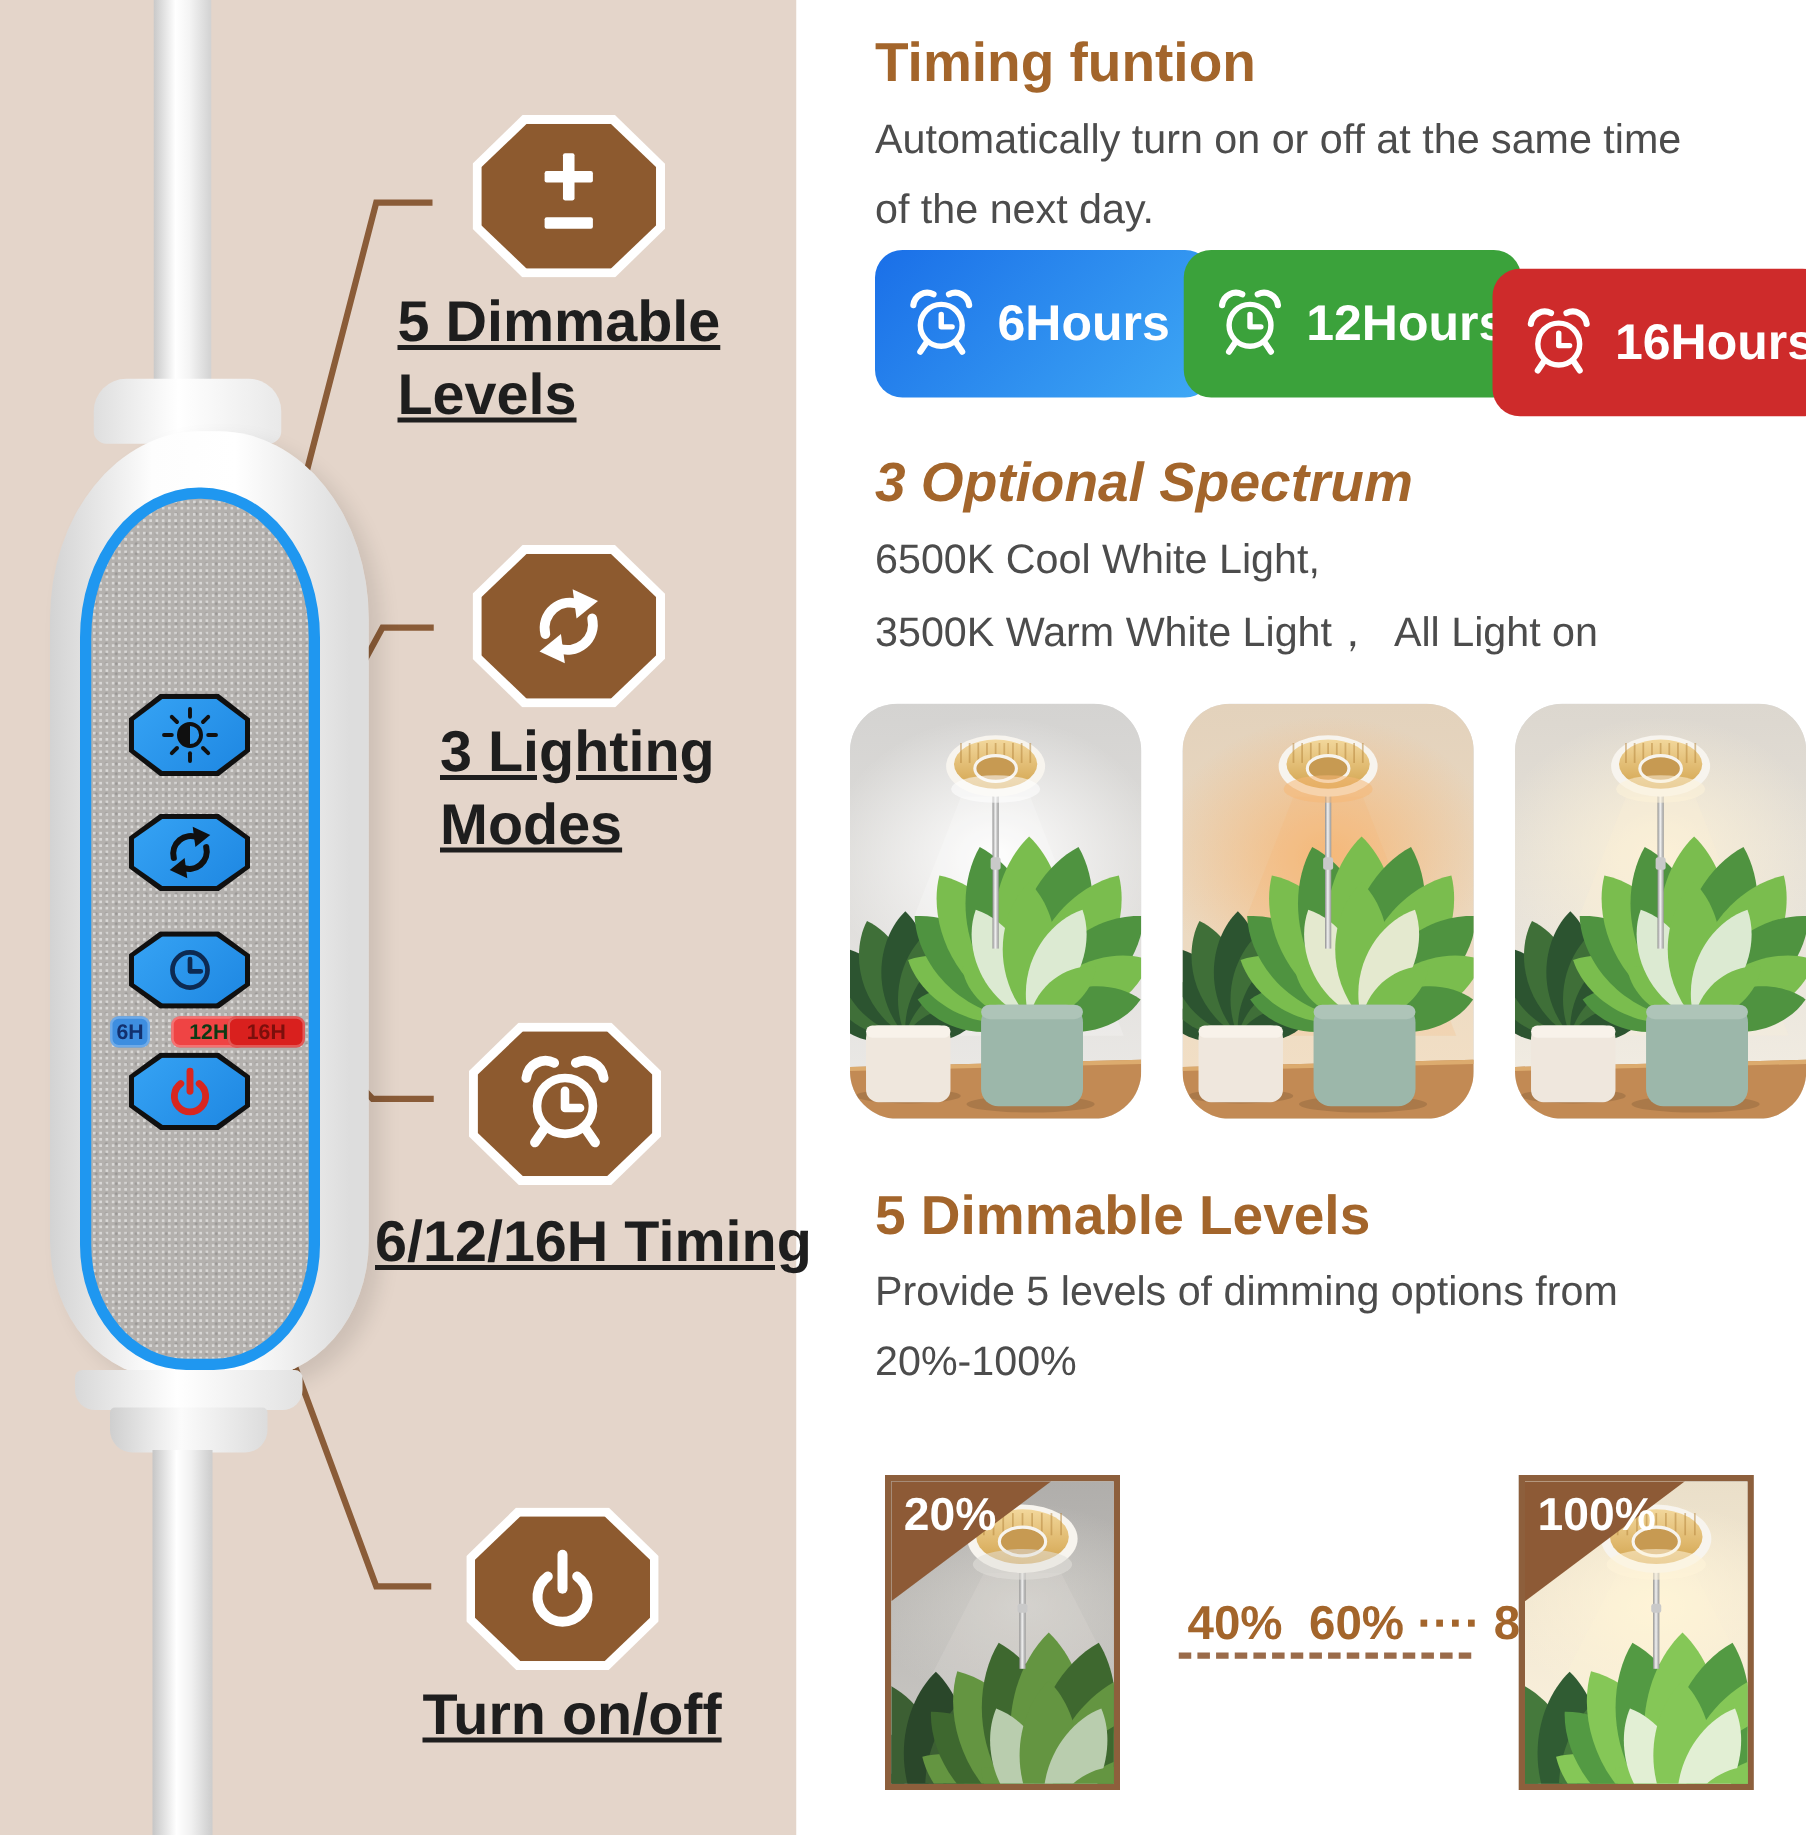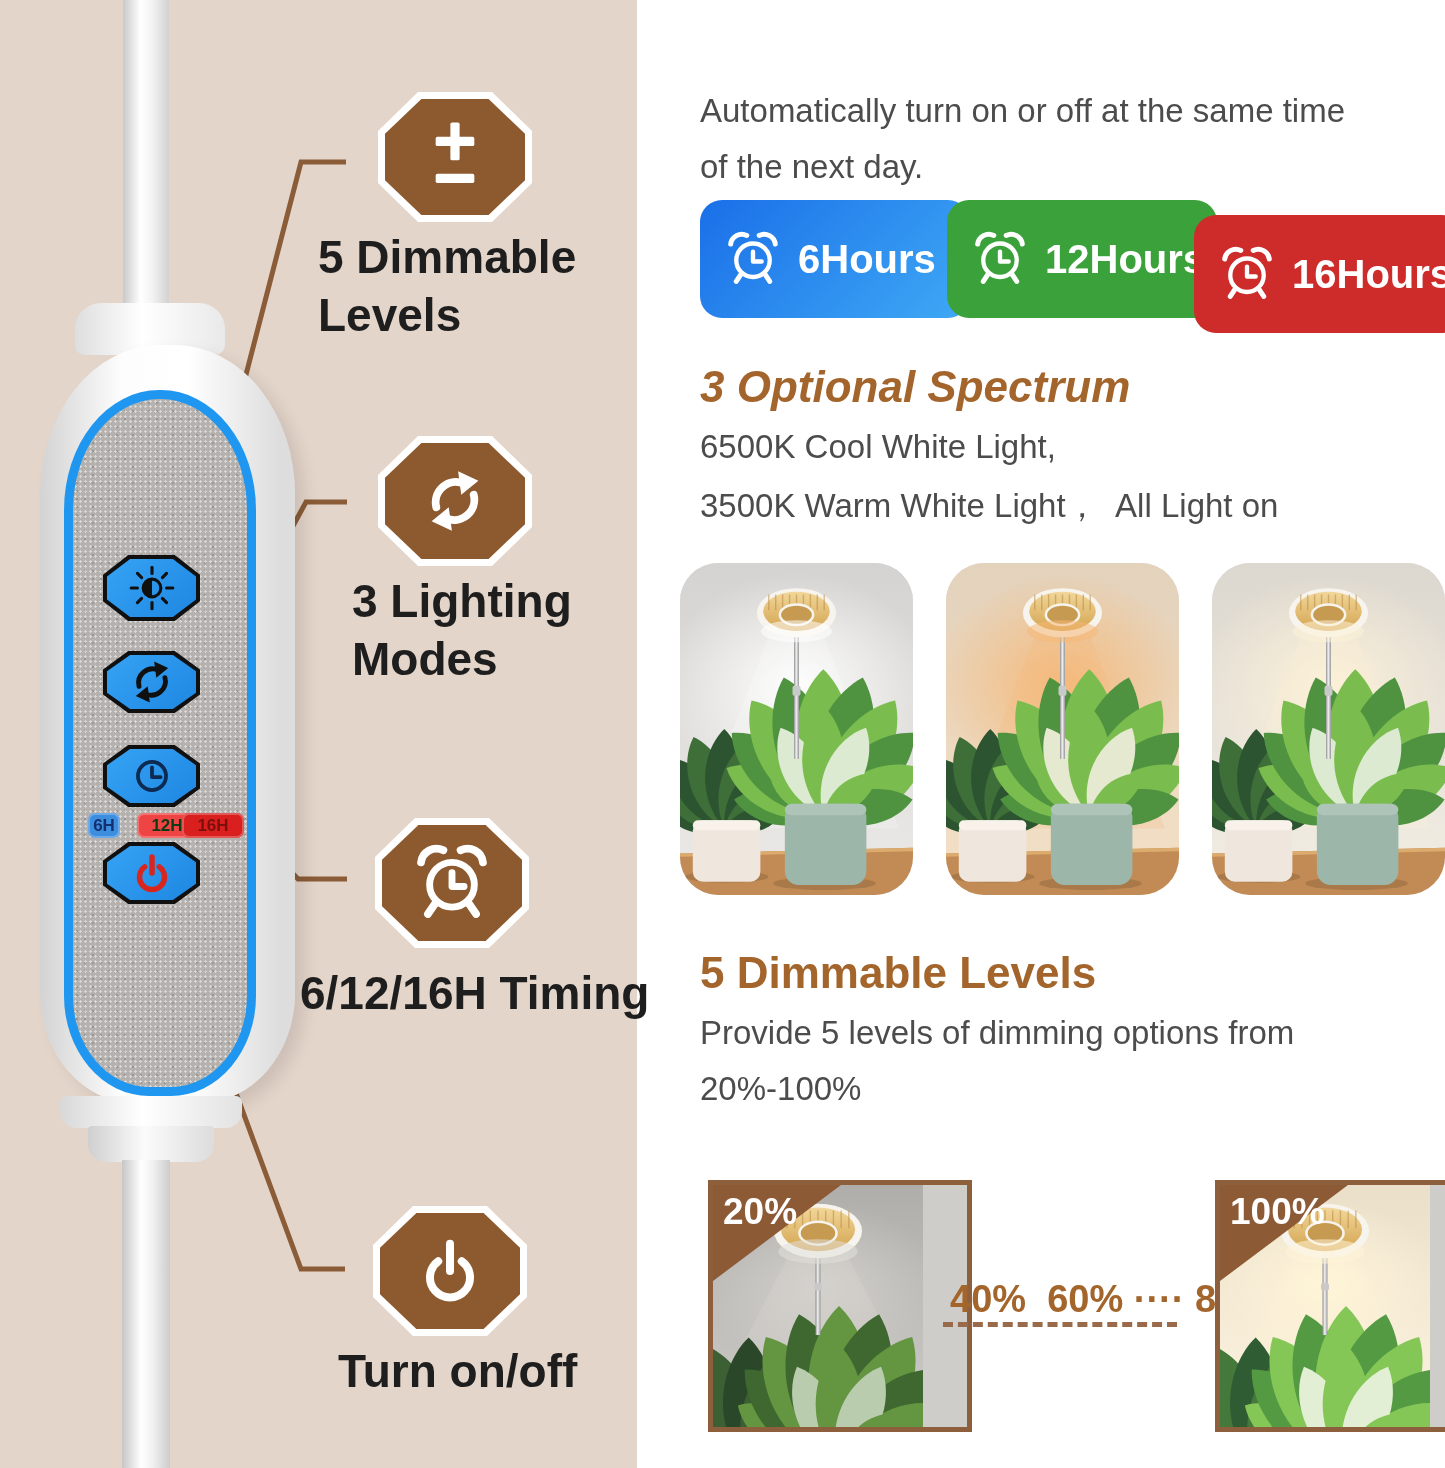--- a/index.html
+++ b/index.html
@@ -41,36 +41,36 @@
         display:flex;align-items:center;justify-content:center;}
   .chip{position:absolute;height:25px;border-radius:7px;color:#12306e;
         font-size:17px;font-weight:bold;display:flex;align-items:center;justify-content:center;
         box-shadow:0 0 0 2px rgba(255,255,255,0.25) inset;}
 
   
   .feat{width:154px;height:130px;background:#ffffff;}
   .feat .inner{position:absolute;inset:7px;background:#8d5a2f;
         clip-path:polygon(26% 0%,74% 0%,100% 30%,100% 70%,74% 100%,26% 100%,0% 70%,0% 30%);
         display:flex;align-items:center;justify-content:center;}
-  .feat-label{color:#1e1e1e;font-size:46px;font-weight:bold;line-height:58px;white-space:nowrap;}
+  .feat-label{color:#1e1e1e;font-size:46px;font-weight:bold;line-height:58px;white-space:nowrap;text-decoration:underline;}
 
   svg.lines{left:0;top:0;width:637px;height:1468px;pointer-events:none;}
 
   
   .h-brown{color:#a3652b;font-size:44px;font-weight:bold;white-space:nowrap;}
   .p-gray{color:#4c4c4c;font-size:33px;white-space:pre;}
 
   .opt-btn{top:200px;width:270px;height:118px;border-radius:22px;display:flex;
            align-items:center;padding:0 0 0 22px;box-sizing:border-box;gap:14px;}
   .opt-label{color:#ffffff;font-size:40px;font-weight:bold;white-space:nowrap;}
 
   .card{top:563px;width:233px;height:332px;border-radius:38px;overflow:hidden;background:#ddd;}
   .card svg{display:block;}
 
-  .dimimg{top:1180px;width:264px;height:252px;border:5px solid #8d5f3c;box-sizing:border-box;
+  .dimimg{top:1180px;width:188px;height:252px;border:5px solid #8d5f3c;box-sizing:border-box;
           overflow:hidden;background:#cfcdc9;}
   .dim-tri{position:absolute;left:0;top:0;width:128px;height:96px;background:#8d5a36;
           clip-path:polygon(0 0,100% 0,0 100%);z-index:3;}
   .dim-pct{position:absolute;left:10px;top:6px;color:#ffffff;font-size:37px;font-weight:bold;z-index:4;}
   .scene-holder{position:absolute;inset:0;}
 
   .midlabel{color:#a3652b;font-size:38px;font-weight:bold;white-space:pre;}
   .middash{border-top:5px dashed #9a6b4a;width:234px;height:0;}
 </style>
 </head>
@@ -202,20 +202,21 @@
         <svg width="80" height="80" viewBox="0 0 100 100">
       <path d="M 35.3 37.8 A 25 25 0 1 0 64.7 37.8" fill="none" stroke="#ffffff" stroke-width="10" stroke-linecap="round"></path>
       <line x1="50" y1="16" x2="50" y2="50" stroke="#ffffff" stroke-width="10" stroke-linecap="round"></line>
     </svg>
       </div>
   </div>
   <div class="abs feat-label" style="left:338px;top:1342px;">
     <div>Turn on/off</div>
   </div>
 
+  <div class="abs h-brown" style="left:700px;top:26px;">Timing funtion</div>
   <div class="abs p-gray" style="left:700px;top:92px;">Automatically turn on or off at the same time</div>
   <div class="abs p-gray" style="left:700px;top:148px;">of the next day.</div>
 
   <div class="abs opt-btn" style="left:700px;background:linear-gradient(135deg,#1a6fe8,#3fa9f5);">
     <svg width="62" height="62" viewBox="0 0 100 100">
       <path d="M 14 26 A 18 18 0 0 1 40 12" fill="none" stroke="#fff" stroke-width="8" stroke-linecap="round"></path>
       <path d="M 60 12 A 18 18 0 0 1 86 26" fill="none" stroke="#fff" stroke-width="8" stroke-linecap="round"></path>
       <circle cx="50" cy="52" r="27" fill="none" stroke="#fff" stroke-width="7"></circle>
       <path d="M50 38 L50 54 L64 54" fill="none" stroke="#fff" stroke-width="7" stroke-linecap="round" stroke-linejoin="round"></path>
       <line x1="31" y1="74" x2="23" y2="86" stroke="#fff" stroke-width="8" stroke-linecap="round"></line>

